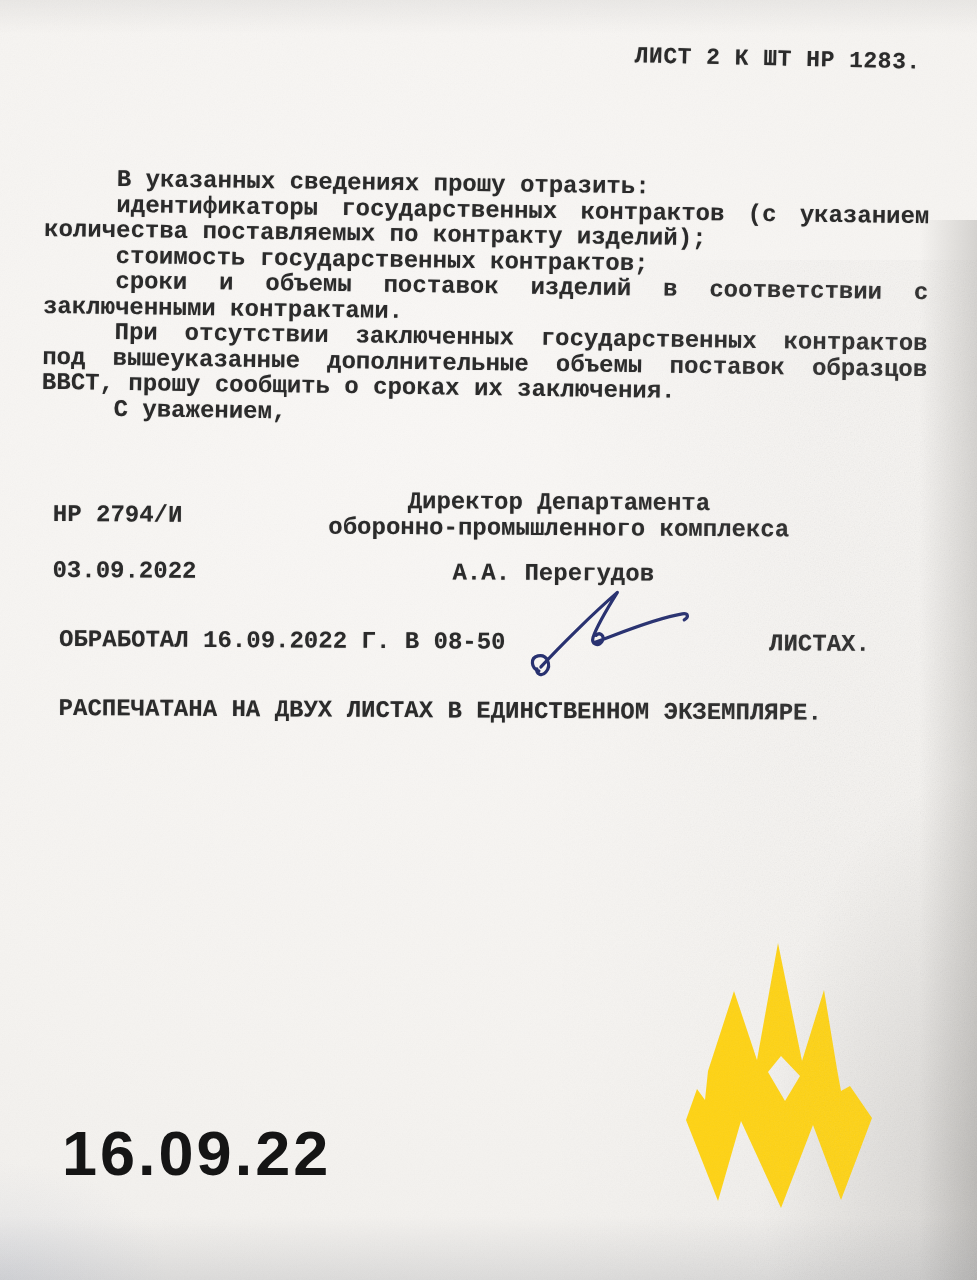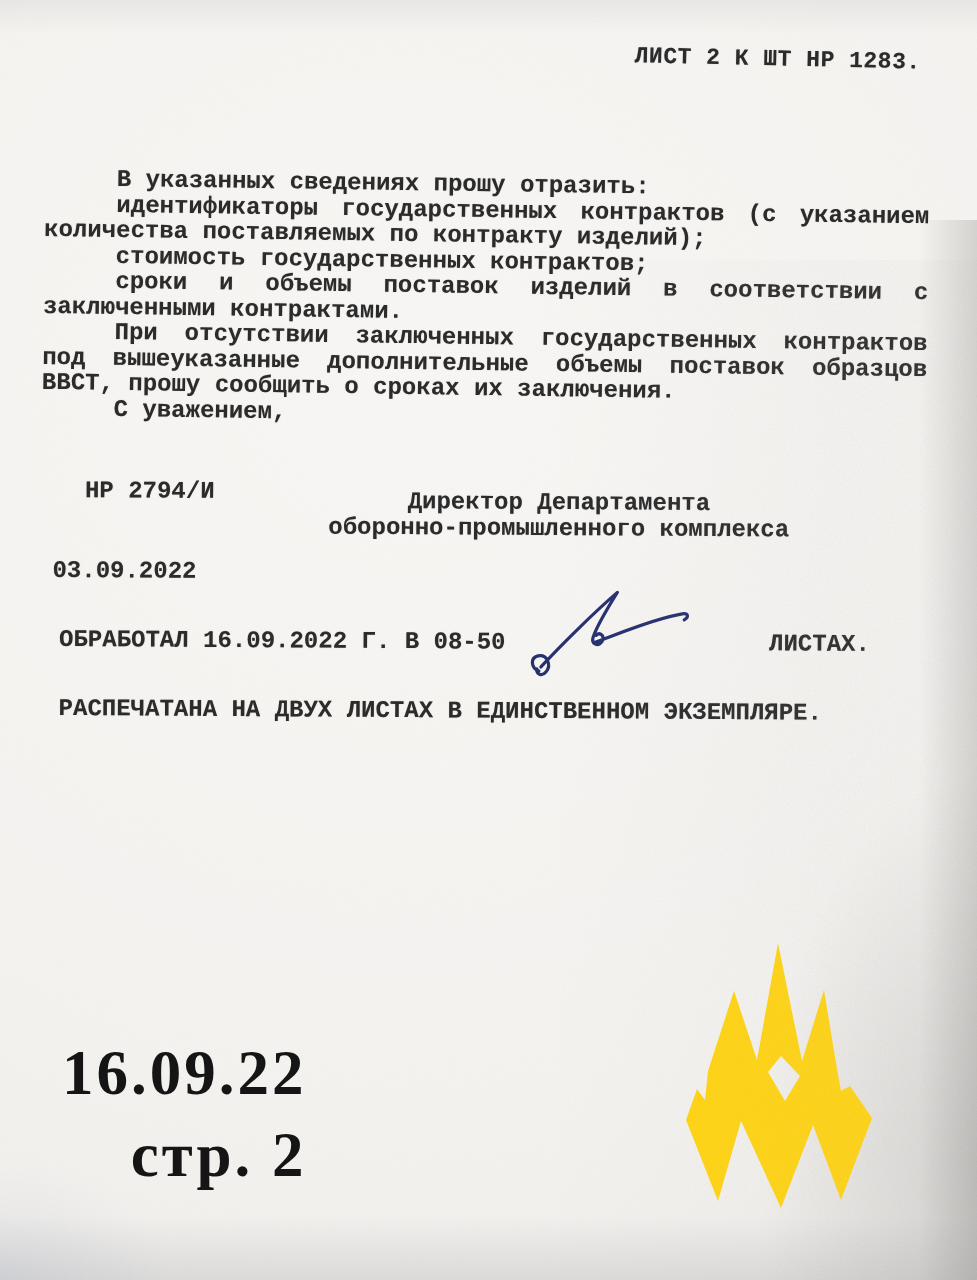--- a/index.html
+++ b/index.html
@@ -32,33 +32,33 @@
     color:#2b2b2b;font-weight:700;text-shadow:0 0 1px rgba(40,40,40,0.35);}
   .hdr{position:absolute;top:42px;right:57px;font-size:23px;letter-spacing:0.5px;
     transform:rotate(0.9deg);white-space:nowrap;}
   .body-block{position:absolute;left:45px;top:166px;width:885px;
     font-size:24px;line-height:25.5px;
     transform:rotate(0.45deg);transform-origin:left top;}
   .ln{min-height:25.5px;}
   .ln.i{padding-left:72px;}
   .ln.j{text-align:justify;text-align-last:justify;}
   .abs{position:absolute;white-space:nowrap;font-size:24px;line-height:25.5px;}
-  .refnum{left:55px;top:478px;margin-left:32px;}
+  .refnum{left:55px;top:502px;}
   .sigtitle{left:330px;top:487px;width:462px;text-align:center;white-space:nowrap;}
   .dateline{left:55px;top:558px;}
   .signame{left:455px;top:558px;}
   .processed{left:62px;top:627px;}
   .procby{left:772px;top:627px;}
   .printed{left:62px;top:696px;}
   .signature{position:absolute;left:528px;top:582px;width:175px;height:100px;}
 
   
-  .stamp{position:absolute;left:62px;top:1032px;
-    font-family:Liberation Serif, serif;font-weight:700;
-    font-size:63px;line-height:82px;letter-spacing:3px;color:#151515;text-align:right;}
+  .stamp{position:absolute;left:62px;top:1112px;
+    font-family:Liberation Sans, sans-serif;font-weight:700;
+    font-size:63px;line-height:82px;letter-spacing:3px;color:#151515;}
   
   .logo{position:absolute;left:686px;top:941px;width:190px;height:268px;}
 </style>
 </head>
 <body>
 
 <div class="page">
 
   <div class="shade shade-top"></div>
   <div class="shade shade-right"></div>
@@ -94,37 +94,37 @@
     </div>
 
     <div class="abs refnum">НР 2794/И</div>
 
     <div class="abs sigtitle">
       <div>Директор Департамента</div>
       <div>оборонно-промышленного комплекса</div>
     </div>
 
     <div class="abs dateline">03.09.2022</div>
+    <div class="abs signame">А.А. Перегудов</div>
 
     <div class="abs processed">ОБРАБОТАЛ 16.09.2022 Г. В 08-50</div>
     <div class="abs procby">ЛИСТАХ.</div>
 
     <div class="abs printed">РАСПЕЧАТАНА НА ДВУХ ЛИСТАХ В ЕДИНСТВЕННОМ ЭКЗЕМПЛЯРЕ.</div>
 
     <svg class="signature" viewBox="0 0 175 100" xmlns="http://www.w3.org/2000/svg">
       <path fill="none" stroke-width="3.2" stroke-linecap="round" stroke-linejoin="round" d="M14,86 c-8,-3 -9,-13 -1,-15 c9,-2 14,9 8,16 c-4,5 -10,2 -9,-3
                M16,82 C34,62 68,28 92,7 C84,20 72,40 68,52 c-2,7 5,10 9,4 c3,-5 -2,-10 -6,-6
                M70,57 C92,49 128,33 157,28 c6,-1 7,3 2,6" stroke="#283170"></path>
     </svg>
 
   </div>
 
   <div class="stamp">
     <div>16.09.22</div>
-    <div>стр. 2</div>
   </div>
 
   <svg class="logo" viewBox="0 0 190 268" xmlns="http://www.w3.org/2000/svg">
     <path fill-rule="evenodd" d="M92,2 L116,120 L138,49 L151,128 L155,150 L164,145 L186,177 L155,259 L127,184 L95,267
              L55,180 L32,260 L0,179 L11,148 L19,159 L22,130 L48,50 L71,119 Z
              M95,115 L114,135 L99,160 L82,131 Z" fill="#FFD313"></path>
   </svg>
 
   <div class="noise-band">
     <svg xmlns="http://www.w3.org/2000/svg">

